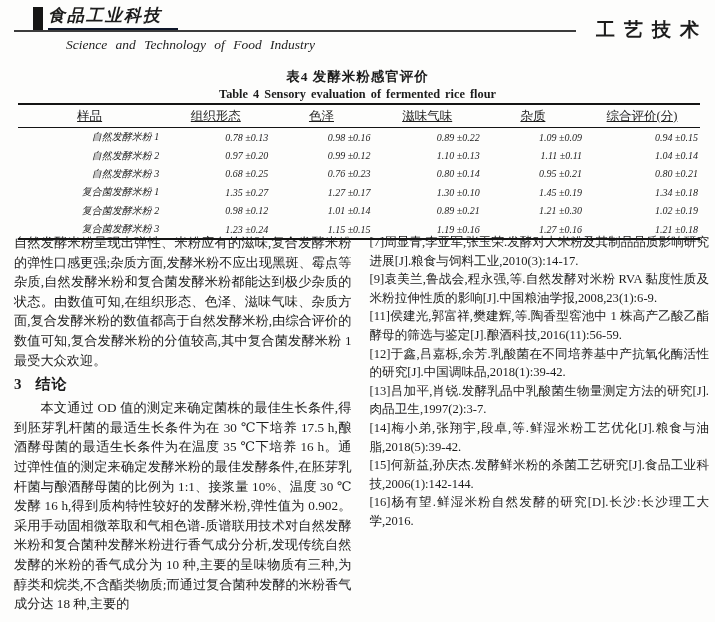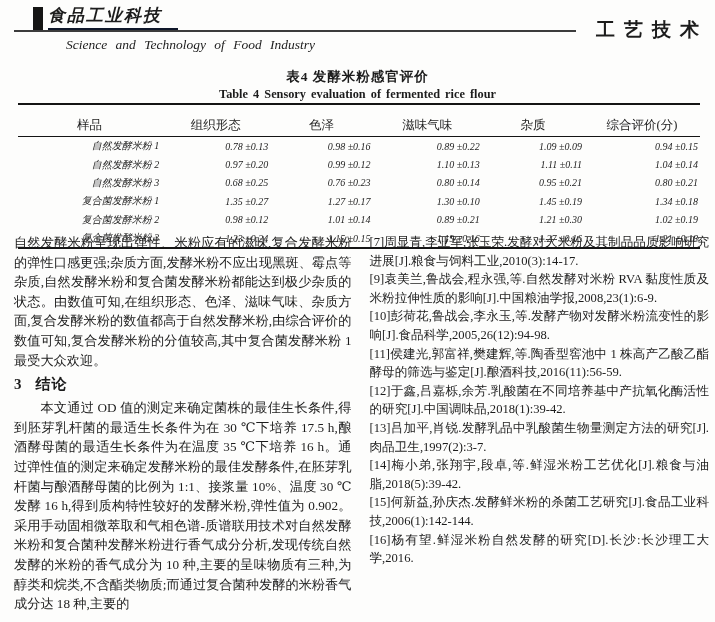--- a/index.html
+++ b/index.html
@@ -58,23 +58,23 @@
 
   
   .tbl-wrap { position: absolute; top: 103px; left: 18px; width: 682px; }
   table.stable {
     width: 100%; border-collapse: collapse;
     border-top: 2px solid #141414;
     border-bottom: 2px solid #141414;
   }
   table.stable th {
     font-weight: normal; font-size: 12.5px;
-    padding: 12px 2px 2px 2px;
+    padding: 3px 2px 2px 2px;
     border-bottom: 1.4px solid #141414;
-    text-align: center; white-space: nowrap;
+    text-align: center; white-space: nowrap; text-decoration: underline;
   }
   table.stable td {
     font-size: 10px; text-align: right;
     padding: 2.2px 2px; white-space: nowrap; font-style: italic;
   }
   table.stable th:nth-child(1), table.stable td:nth-child(1) { width: 21%; }
   table.stable th:nth-child(2), table.stable td:nth-child(2) { width: 16%; }
   table.stable th:nth-child(3), table.stable td:nth-child(3) { width: 15%; }
   table.stable th:nth-child(4), table.stable td:nth-child(4) { width: 16%; }
   table.stable th:nth-child(5), table.stable td:nth-child(5) { width: 15%; }
@@ -190,21 +190,20 @@
       <p>自然发酵米粉呈现出弹性、米粉应有的滋味,复合发酵米粉的弹性口感更强;杂质方面,发酵米粉不应出现黑斑、霉点等杂质,自然发酵米粉和复合菌发酵米粉都能达到极少杂质的状态。由数值可知,在组织形态、色泽、滋味气味、杂质方面,复合发酵米粉的数值都高于自然发酵米粉,由综合评价的数值可知,复合发酵米粉的分值较高,其中复合菌发酵米粉 1 最受大众欢迎。</p>
       <div class="conclusion-heading">
         <span class="sec-num">3</span><span>结论</span>
       </div>
       <p class="indent">本文通过 OD 值的测定来确定菌株的最佳生长条件,得到胚芽乳杆菌的最适生长条件为在 30 ℃下培养 17.5 h,酿酒酵母菌的最适生长条件为在温度 35 ℃下培养 16 h。通过弹性值的测定来确定发酵米粉的最佳发酵条件,在胚芽乳杆菌与酿酒酵母菌的比例为 1:1、接浆量 10%、温度 30 ℃发酵 16 h,得到质构特性较好的发酵米粉,弹性值为 0.902。采用手动固相微萃取和气相色谱-质谱联用技术对自然发酵米粉和复合菌种发酵米粉进行香气成分分析,发现传统自然发酵的米粉的香气成分为 10 种,主要的呈味物质有三种,为醇类和烷类,不含酯类物质;而通过复合菌种发酵的米粉香气成分达 18 种,主要的</p>
     </div>
 
     <div class="col-right">
       <div class="ref">[7]周显青,李亚军,张玉荣.发酵对大米粉及其制品品质影响研究进展[J].粮食与饲料工业,2010(3):14-17.</div>
       <div class="ref">[9]袁美兰,鲁战会,程永强,等.自然发酵对米粉 RVA 黏度性质及米粉拉伸性质的影响[J].中国粮油学报,2008,23(1):6-9.</div>
-      <div class="ref">[10]彭荷花,鲁战会,李永玉,等.发酵产物对发酵米粉流变性的影响[J].食品科学,2005,26(12):94-98.</div>
       <div class="ref">[11]侯建光,郭富祥,樊建辉,等.陶香型窖池中 1 株高产乙酸乙酯酵母的筛选与鉴定[J].酿酒科技,2016(11):56-59.</div>
       <div class="ref">[12]于鑫,吕嘉栎,余芳.乳酸菌在不同培养基中产抗氧化酶活性的研究[J].中国调味品,2018(1):39-42.</div>
       <div class="ref">[13]吕加平,肖锐.发酵乳品中乳酸菌生物量测定方法的研究[J].肉品卫生,1997(2):3-7.</div>
       <div class="ref">[14]梅小弟,张翔宇,段卓,等.鲜湿米粉工艺优化[J].粮食与油脂,2018(5):39-42.</div>
       <div class="ref">[15]何新益,孙庆杰.发酵鲜米粉的杀菌工艺研究[J].食品工业科技,2006(1):142-144.</div>
       <div class="ref">[16]杨有望.鲜湿米粉自然发酵的研究[D].长沙:长沙理工大学,2016.</div>
     </div>
 
   </div>
 </div>

